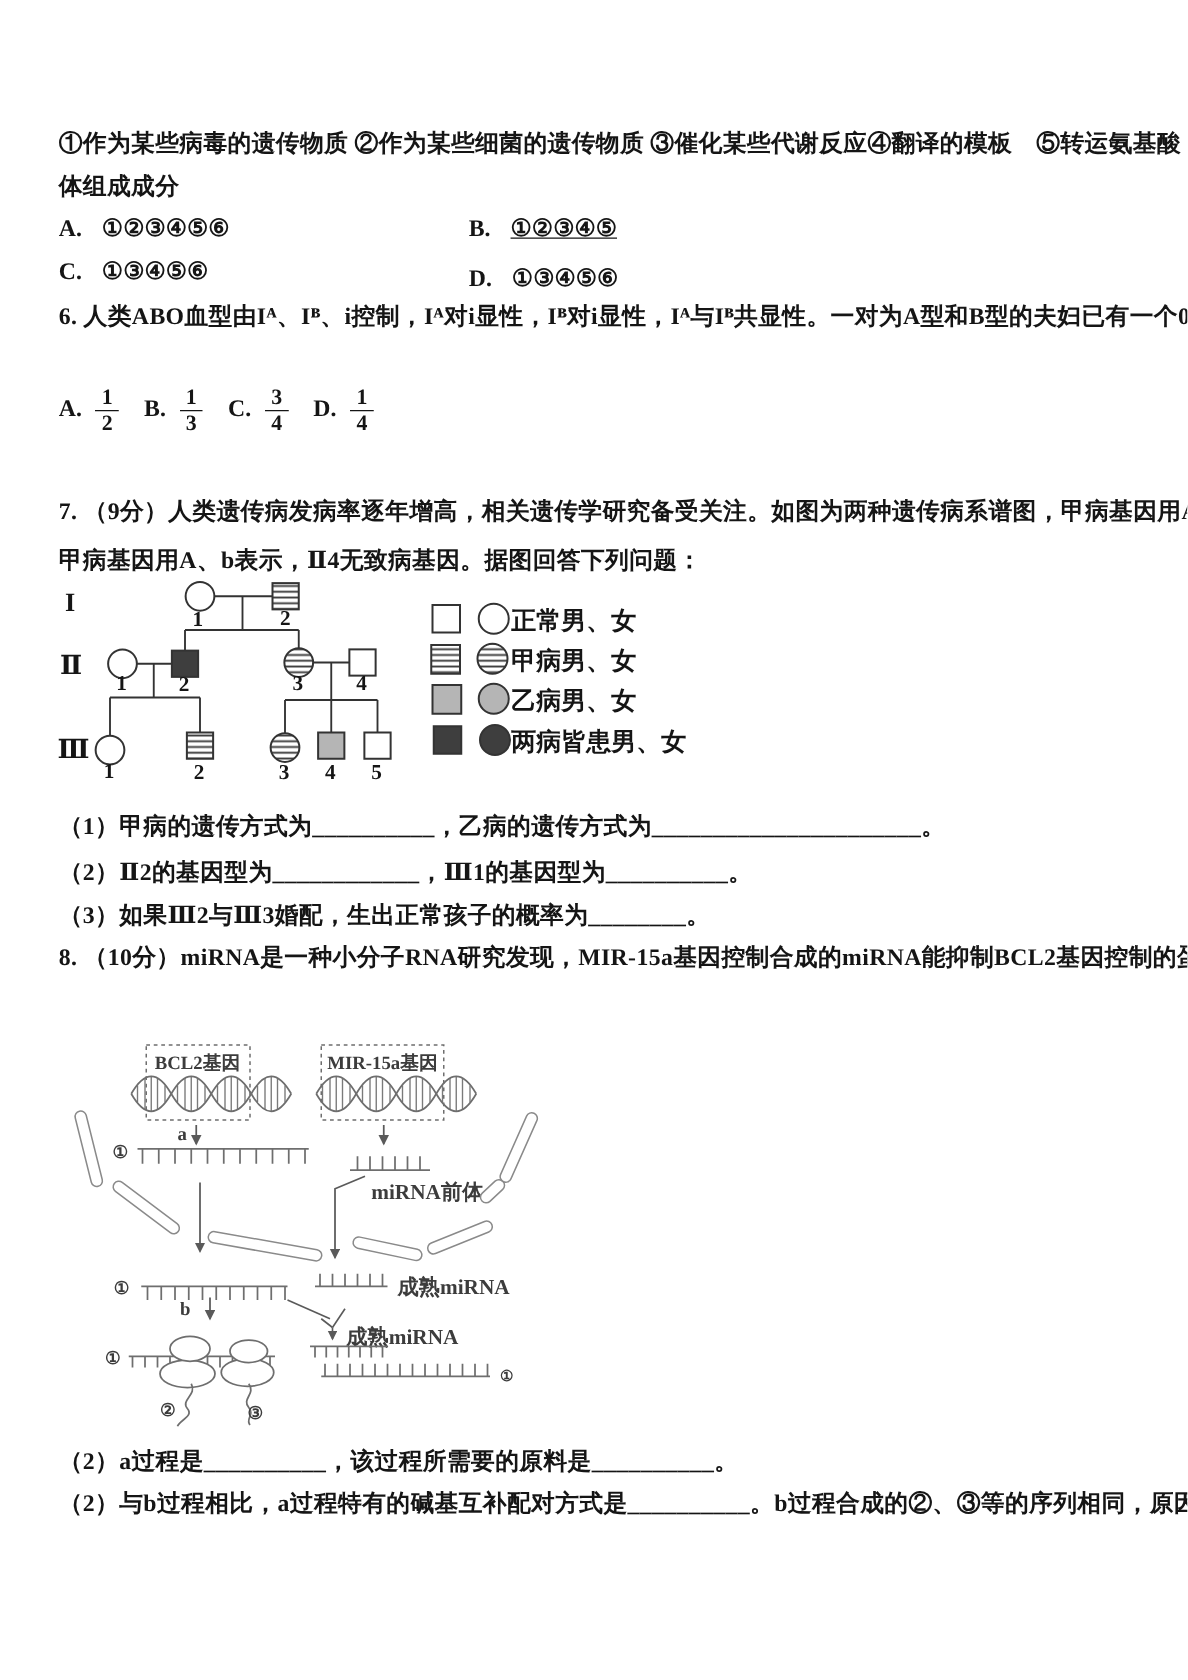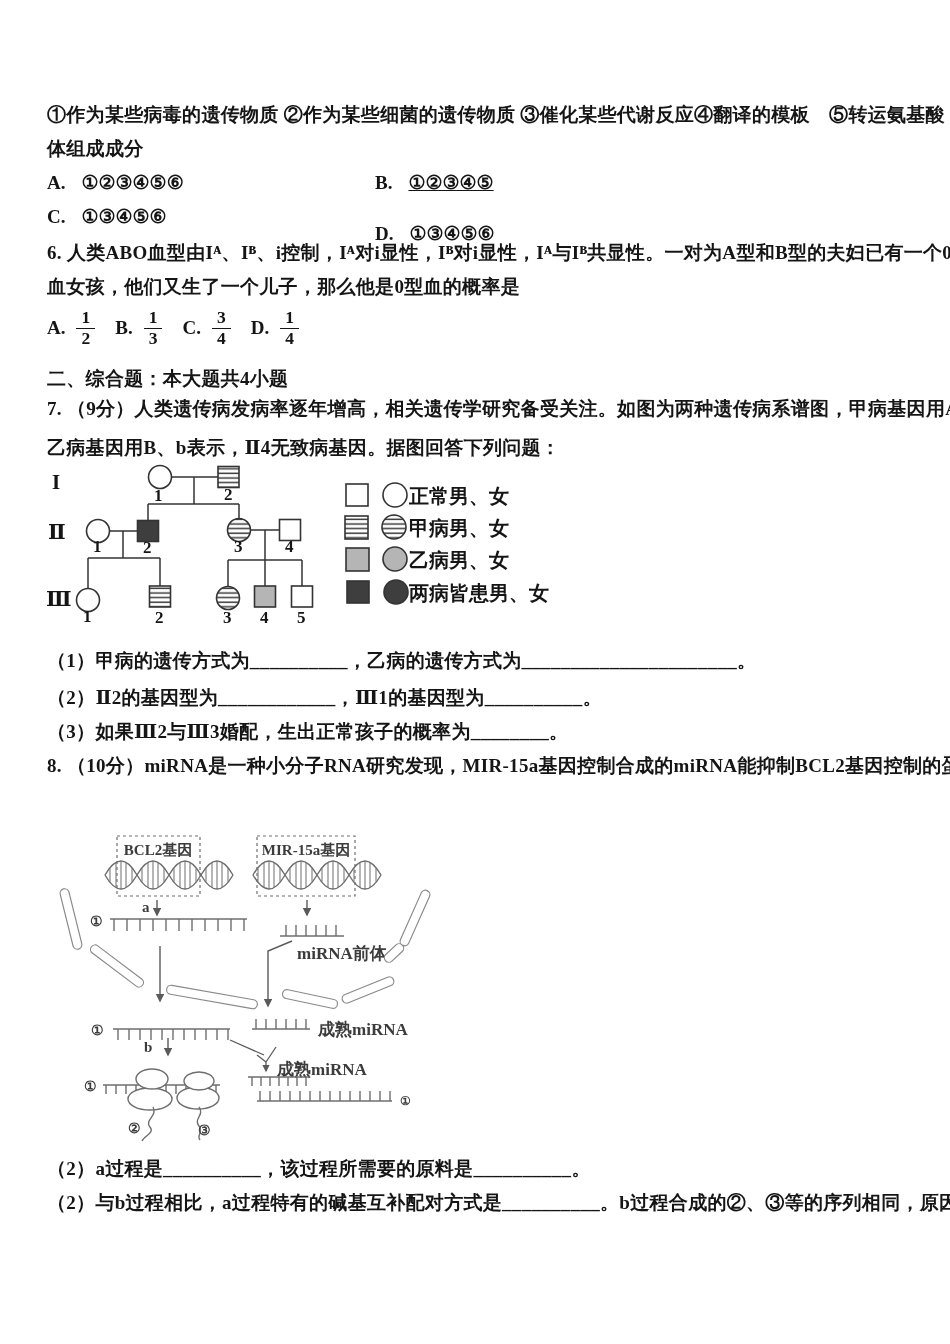--- a/index.html
+++ b/index.html
@@ -32,26 +32,25 @@
 
   <div class="choice" style="left:47px;top:171px;">
     <span class="lbl">A.</span><span>①②③④⑤⑥</span>
   </div>
   <div class="choice" style="left:375px;top:171px;text-decoration:underline;">
     <span class="lbl">B.</span><span>①②③④⑤</span>
   </div>
   <div class="choice" style="left:47px;top:205px;">
     <span class="lbl">C.</span><span>①③④⑤⑥</span>
   </div>
-  <div class="choice" style="left:375px;top:222px;font-family:Liberation Serif, serif;">
+  <div class="choice" style="left:375px;top:211px;font-family:Liberation Serif, serif;">
     <span class="lbl">D.</span><span>①③④⑤⑥</span>
   </div>
 
   <div class="line" style="left:47px;top:240px;">6. 人类ABO血型由Iᴬ、Iᴮ、i控制，Iᴬ对i显性，Iᴮ对i显性，Iᴬ与Iᴮ共显性。一对为A型和B型的夫妇已有一个0型</div>
-  <div class="line" style="left:47px;top:274px;">血女孩，他们又生了一个儿子，那么他是0型血的概率是</div>
 
   <div class="fracrow" style="left:47px;top:308px;">
     <span class="lbl">A.</span>
     <span class="frac">
         <span class="num">1</span>
         <span class="den">2</span>
       </span>
     <span class="lbl">B.</span>
     <span class="frac">
         <span class="num">1</span>
@@ -62,24 +61,23 @@
         <span class="num">3</span>
         <span class="den">4</span>
       </span>
     <span class="lbl">D.</span>
     <span class="frac">
         <span class="num">1</span>
         <span class="den">4</span>
       </span>
   </div>
 
-  <div class="line" style="left:47px;top:366px;">二、综合题：本大题共4小题</div>
 
   <div class="line" style="left:47px;top:396px;">7. （9分）人类遗传病发病率逐年增高，相关遗传学研究备受关注。如图为两种遗传病系谱图，甲病基因用A、a表示，</div>
-  <div class="line" style="left:47px;top:435px;">乙病基因用B、b表示，Ⅱ4无致病基因。据图回答下列问题：</div>
+  <div class="line" style="left:47px;top:435px;">甲病基因用A、b表示，Ⅱ4无致病基因。据图回答下列问题：</div>
 
   <svg style="left:40px;top:463px;" width="520" height="172" viewBox="0 0 520 172">
     <defs>
       <pattern id="hs" width="20" height="4.6" patternUnits="userSpaceOnUse">
         <rect width="20" height="4.6" fill="#ffffff"></rect>
         <line x1="0" y1="1.2" x2="20" y2="1.2" stroke="#3a3a3a" stroke-width="1.5"></line>
       </pattern>
     </defs>
     <g stroke="#333" stroke-width="1.5" fill="none">
       <line x1="131.5" y1="14" x2="178" y2="14"></line>

